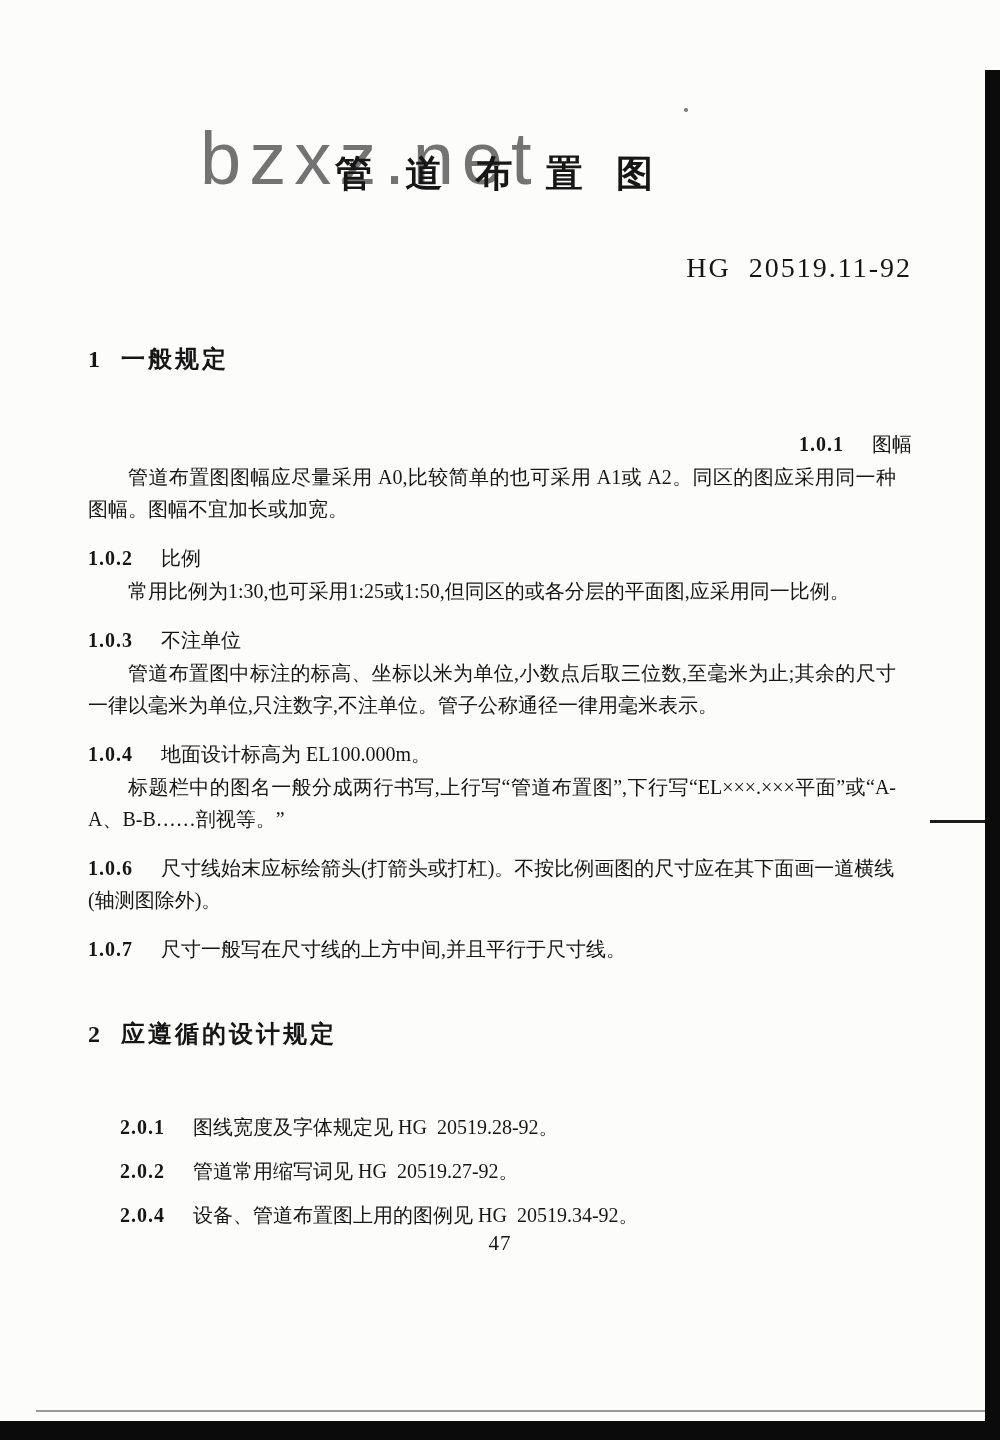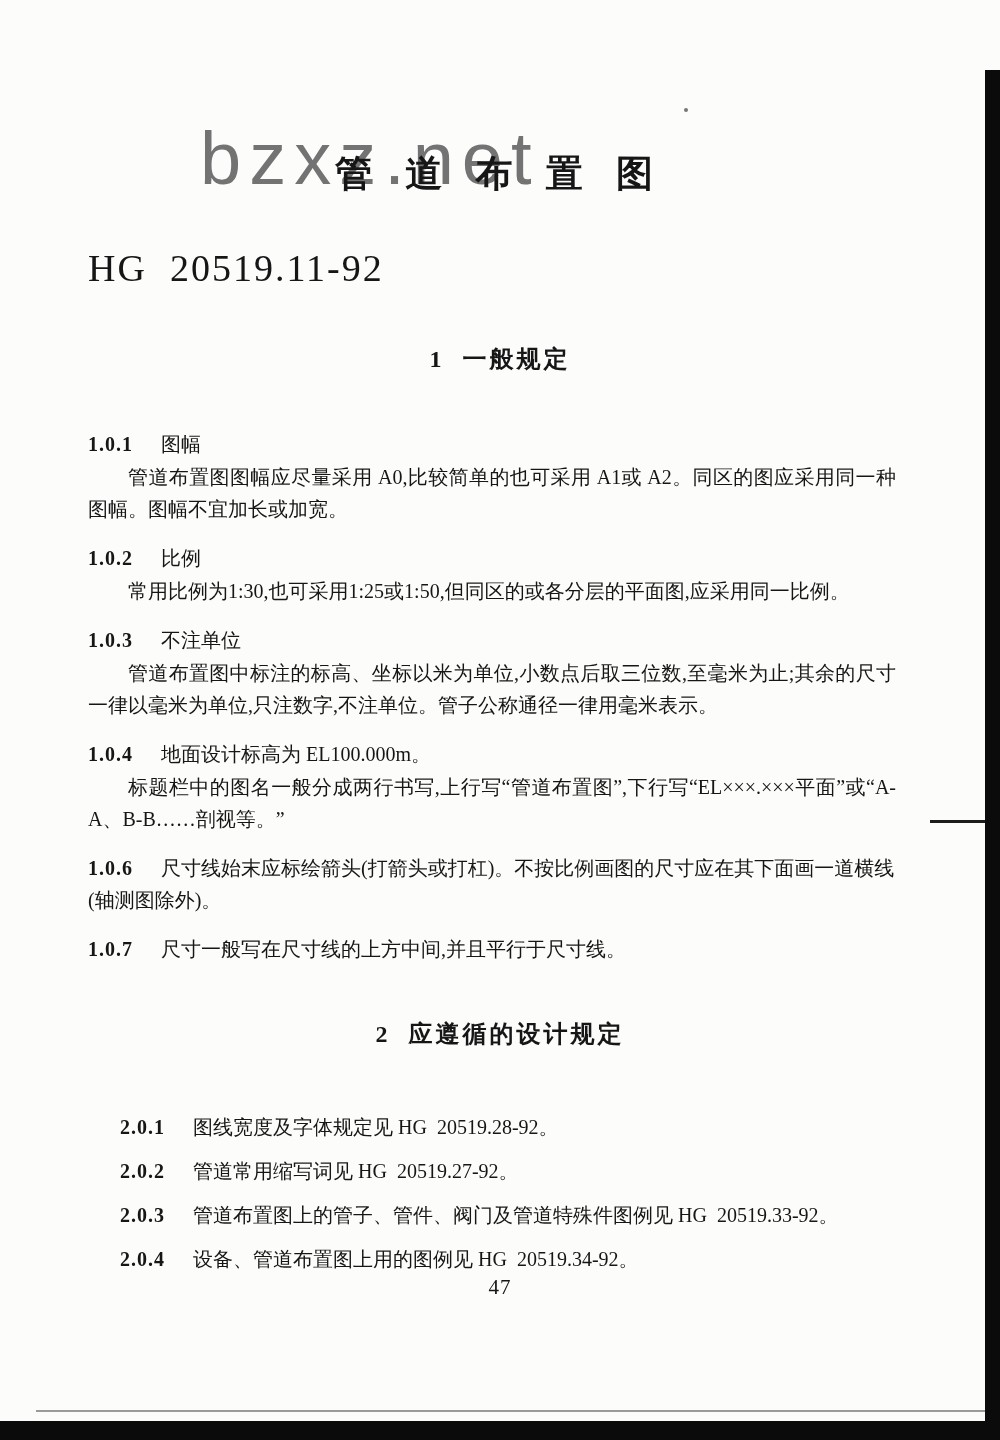--- a/index.html
+++ b/index.html
@@ -18,33 +18,33 @@
     color:#737373; z-index:1; user-select:none;
   }
   .content {
     position:absolute; left:88px; top:0; width:824px; z-index:2;
   }
   .doc-title {
     margin:150px 0 0 0; text-align:center;
     font-size:37px; font-weight:bold; letter-spacing:12px; line-height:48px;
   }
   .standard-no {
-    margin:52px 0 0 0; text-align:left;
-    font-size:38px; letter-spacing:2px; line-height:36px; font-weight:500;
+    margin:52px 0 0 0; text-align:right;
+    font-size:28px; letter-spacing:2px; line-height:36px; font-weight:500;
   }
   .sec-heading {
-    text-align:center; font-size:24px; font-weight:bold;
+    text-align:left; font-size:24px; font-weight:bold;
     letter-spacing:3px; line-height:30px;
   }
   #sec1-heading { margin-top:58px; }
   #sec2-heading { margin-top:54px; }
   .clause-head {
     font-size:20px; line-height:32px; margin-top:17px;
   }
-  .clause-head.first { margin-top:54px; }
+  .clause-head.first { margin-top:54px;text-align:right; }
   .num { font-weight:bold; margin-right:28px; letter-spacing:1px; white-space:nowrap; }
   .para {
     font-size:20px; line-height:32px; margin:1px 16px 0 0;
     text-indent:2em; text-align:justify;
   }
   .s2item { font-size:20px; line-height:32px; margin-top:12px;margin-left:32px; }
   .s2item.first { margin-top:62px; }
   .page-num { text-align:center; font-size:21px; letter-spacing:1px; }
 
   
@@ -115,23 +115,20 @@
 
     <div class="sec-heading" id="sec2-heading">2&nbsp;&nbsp;应遵循的设计规定</div>
 
     <div class="s2item first">
       <span class="num">2.0.1</span><span>图线宽度及字体规定见 HG&nbsp;&nbsp;20519.28-92。</span>
     </div>
     <div class="s2item">
       <span class="num">2.0.2</span><span>管道常用缩写词见 HG&nbsp;&nbsp;20519.27-92。</span>
     </div>
     <div class="s2item">
-      <span class="num">2.0.3</span><span>管道布置图上的管子、管件、阀门及管道特殊件图例见 HG&nbsp;&nbsp;20519.33-92。</span>
-    </div>
-    <div class="s2item">
       <span class="num">2.0.4</span><span>设备、管道布置图上用的图例见 HG&nbsp;&nbsp;20519.34-92。</span>
     </div>
 
     <div class="page-num">47</div>
 
   </div>
 
   <div class="speck"></div>
   <div class="mark-right"></div>
   <div class="line-bottom"></div>

